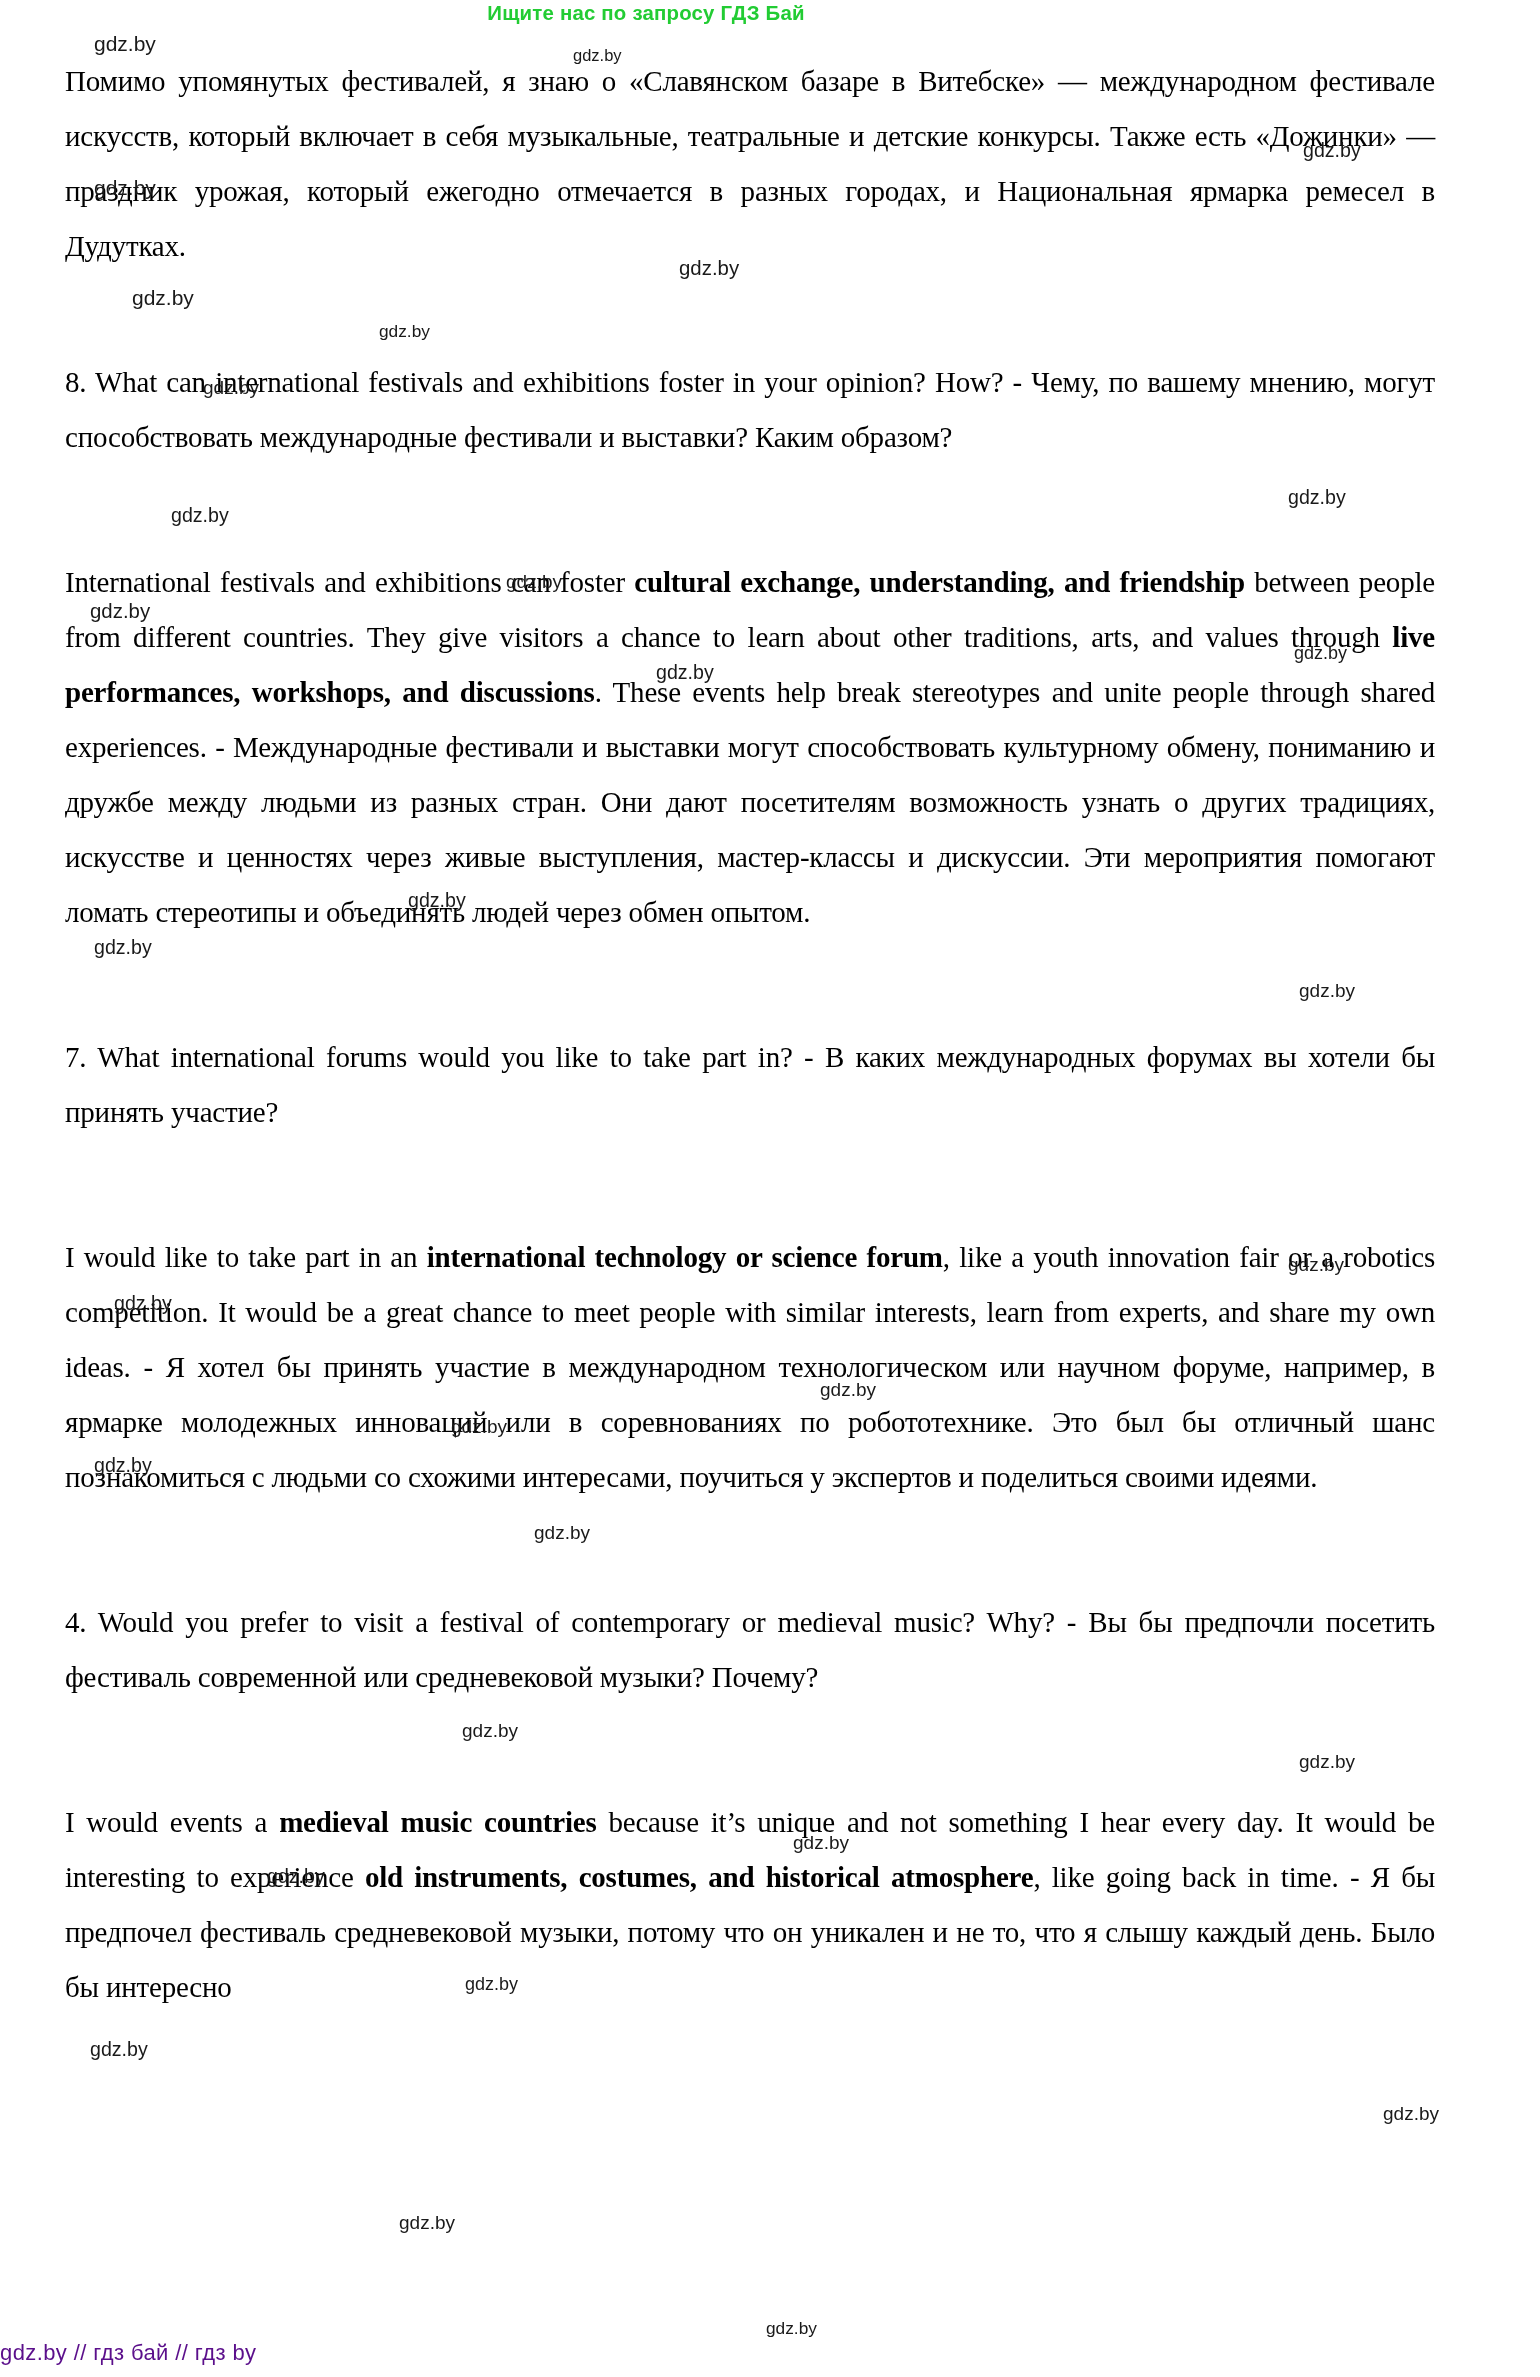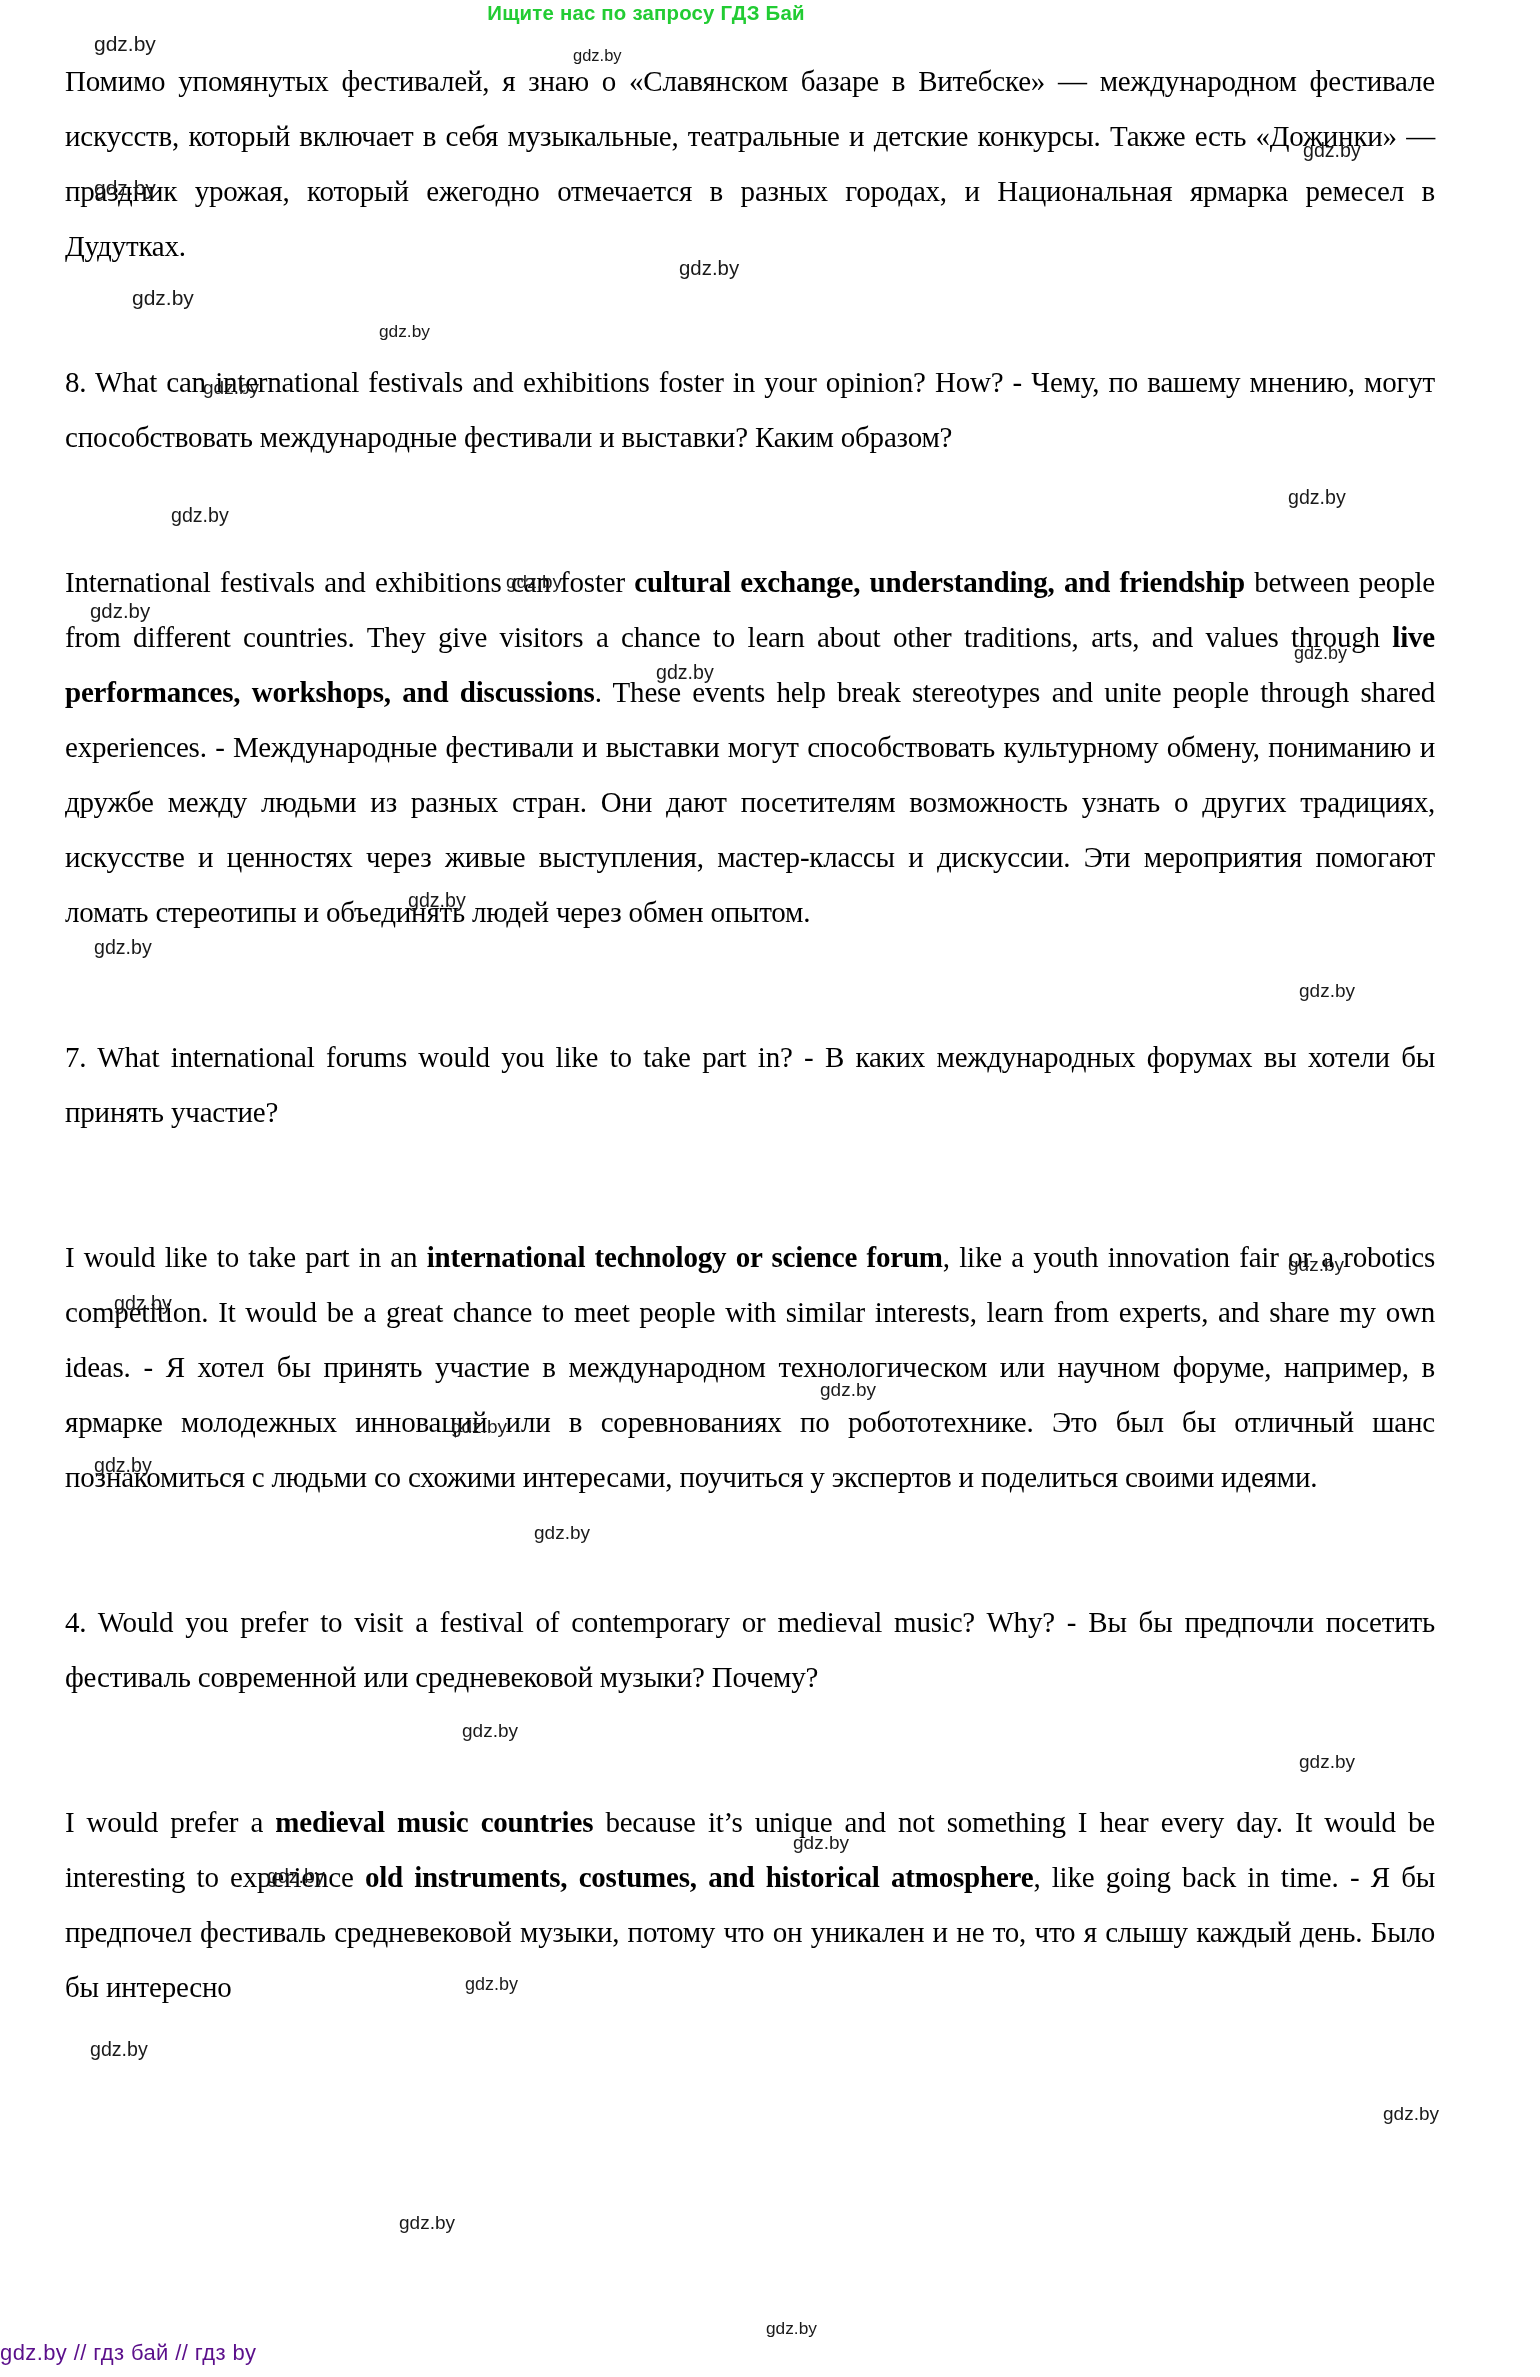--- a/index.html
+++ b/index.html
@@ -106,21 +106,21 @@
   <p class="para"><span>I would like to take part in an </span><b>international technology or science forum</b><span>, like a youth innovation fair or a robotics competition. It would be a great chance to meet people with similar interests, learn from experts, and share my own ideas.</span>
     <span>-</span>
     <span>Я хотел бы принять участие в международном технологическом или научном форуме, например, в ярмарке молодежных инноваций или в соревнованиях по робототехнике. Это был бы отличный шанс познакомиться с людьми со схожими интересами, поучиться у экспертов и поделиться своими идеями.</span></p>
 
   <div class="gap-lg"></div>
 
   <p class="para"><span>4. Would you prefer to visit a festival of contemporary or medieval music? Why? - Вы бы предпочли посетить фестиваль современной или средневековой музыки? Почему?</span></p>
 
   <div class="gap-lg"></div>
 
-  <p class="para"><span>I would prefer a </span><b>medieval music countries</b><span> because it’s unique and not something I hear every day. It would be interesting to experience </span><b>old instruments, costumes, and historical atmosphere</b><span>, like going back in time.</span>
+  <p class="para"><span>I would events a </span><b>medieval music countries</b><span> because it’s unique and not something I hear every day. It would be interesting to experience </span><b>old instruments, costumes, and historical atmosphere</b><span>, like going back in time.</span>
     <span>-</span>
     <span>Я бы предпочел фестиваль средневековой музыки, потому что он уникален и не то, что я слышу каждый день. Было бы интересно</span></p>
 
 </div>
 
 <div class="wm" style="left:94px;  top:33px;  font-size:21px;">gdz.by</div>
 <div class="wm" style="left:573px;  top:47px;  font-size:16.5px;">gdz.by</div>
 <div class="wm" style="left:1303px; top:141px; font-size:19.6px;">gdz.by</div>
 <div class="wm" style="left:94px;  top:177px; font-size:21px;">gdz.by</div>
 <div class="wm" style="left:679px;  top:258px; font-size:20.4px;">gdz.by</div>

